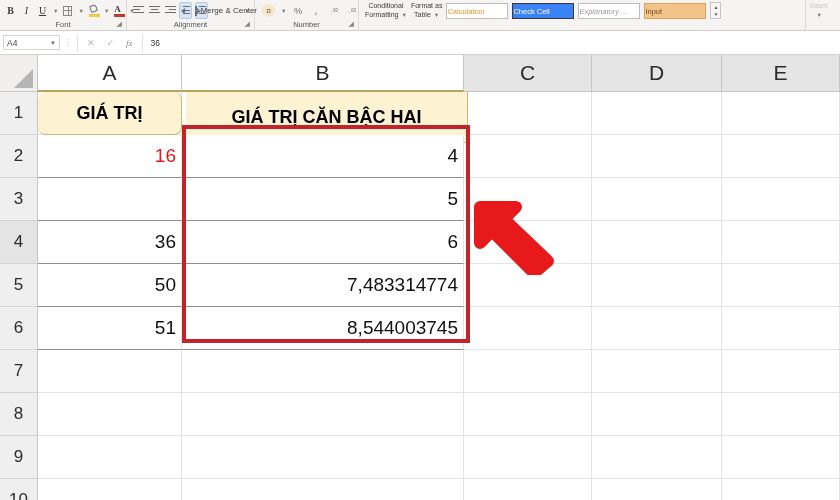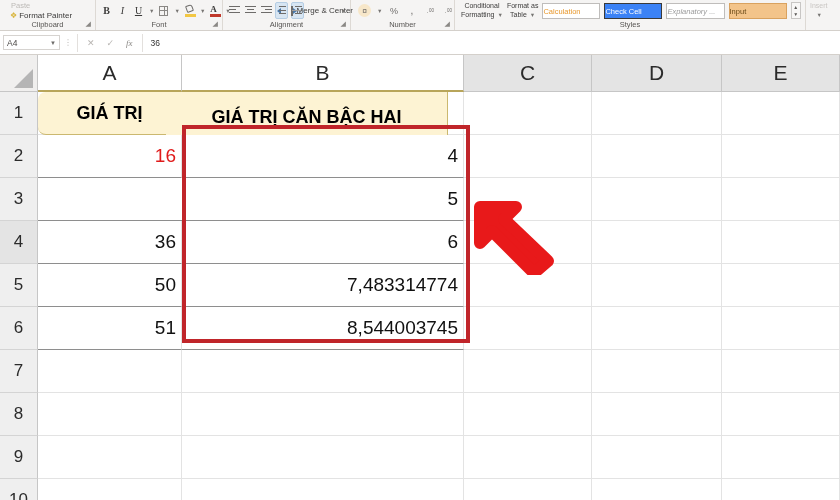--- a/index.html
+++ b/index.html
@@ -197,35 +197,20 @@
   
   .arrow { position: absolute; pointer-events: none; }
 </style>
 </head>
 <body>
 
 <div id="app">
 
   <div class="ribbon">
 
-    <div class="rgroup g-clip">
-      <div class="grow">
-        <span class="paste-lbl">Paste</span>
-      </div>
-      <div class="grow" style="padding-left:6px;">
-        <span class="fmtpaint">
-          <span style="color:#d8b43a;font-size:8px;">❖</span>
-          <span>Format Painter</span>
-        </span>
-      </div>
-      <div class="glabel">
-        <span>Clipboard</span>
-        <span class="dlg">◢</span>
-      </div>
-    </div>
 
     <div class="rgroup g-font">
       <div class="grow">
         <span class="btn bold-i">B</span>
         <span class="btn ital-i">I</span>
         <span class="btn und-i">U</span>
         <span class="caret">▼</span>
         <span class="btn">
             <span class="sq-i"></span>
           </span>
@@ -325,23 +310,20 @@
           <span><span>Table</span> <span class="caret">▼</span></span>
         </span>
         <span class="stylebox st-calc">Calculation</span>
         <span class="stylebox st-check">Check Cell</span>
         <span class="stylebox st-expl">Explanatory ...</span>
         <span class="stylebox st-input">Input</span>
         <span class="gal-scroll">
           <span>▲</span>
           <span>▼</span>
         </span>
-      </div>
-      <div class="glabel">
-        <span>Styles</span>
       </div>
     </div>
 
     <div class="rgroup g-insert">
       <div class="grow">
         <span class="twoline" style="color:#c9c6c3;">
           <span>Insert</span>
           <span class="caret">▼</span>
         </span>
       </div>
@@ -430,21 +412,21 @@
         <div class="cell " style="left: 182px; top: 381px; width: 282px; height: 43px;"></div>
         <div class="cell " style="left: 464px; top: 381px; width: 128px; height: 43px;"></div>
         <div class="cell " style="left: 592px; top: 381px; width: 130px; height: 43px;"></div>
         <div class="cell " style="left: 722px; top: 381px; width: 118px; height: 43px;"></div>
         <div class="cell " style="left: 38px; top: 424px; width: 144px; height: 43px;"></div>
         <div class="cell " style="left: 182px; top: 424px; width: 282px; height: 43px;"></div>
         <div class="cell " style="left: 464px; top: 424px; width: 128px; height: 43px;"></div>
         <div class="cell " style="left: 592px; top: 424px; width: 130px; height: 43px;"></div>
         <div class="cell " style="left: 722px; top: 424px; width: 118px; height: 43px;"></div>
         <div class="cell hdr center" style="left: 38px; top: 37px; width: 144px; height: 43px; border-radius: 8px;">GIÁ TRỊ</div>
-        <div class="cell hdr center" style="left: 166px; top: 37px; width: 282px; height: 51px;">GIÁ TRỊ CĂN BẬC HAI</div>
+        <div class="cell hdr center" style="left: 186px; top: 37px; width: 282px; height: 51px;">GIÁ TRỊ CĂN BẬC HAI</div>
         <div class="cell right used red" style="left: 38px; top: 80px; width: 144px; height: 43px;">16</div>
         <div class="cell right used" style="left: 182px; top: 80px; width: 282px; height: 43px;">4</div>
         <div class="cell right used" style="left: 38px; top: 123px; width: 172px; height: 43px;">25</div>
         <div class="cell right used" style="left: 182px; top: 123px; width: 282px; height: 43px;">5</div>
         <div class="cell right used" style="left: 38px; top: 166px; width: 144px; height: 43px;">36</div>
         <div class="cell right used" style="left: 182px; top: 166px; width: 282px; height: 43px;">6</div>
         <div class="cell right used" style="left: 38px; top: 209px; width: 144px; height: 43px;">50</div>
         <div class="cell right used" style="left: 182px; top: 209px; width: 282px; height: 43px;">7,483314774</div>
         <div class="cell right used" style="left: 38px; top: 252px; width: 144px; height: 43px;">51</div>
         <div class="cell right used" style="left: 182px; top: 252px; width: 282px; height: 43px;">8,544003745</div>

